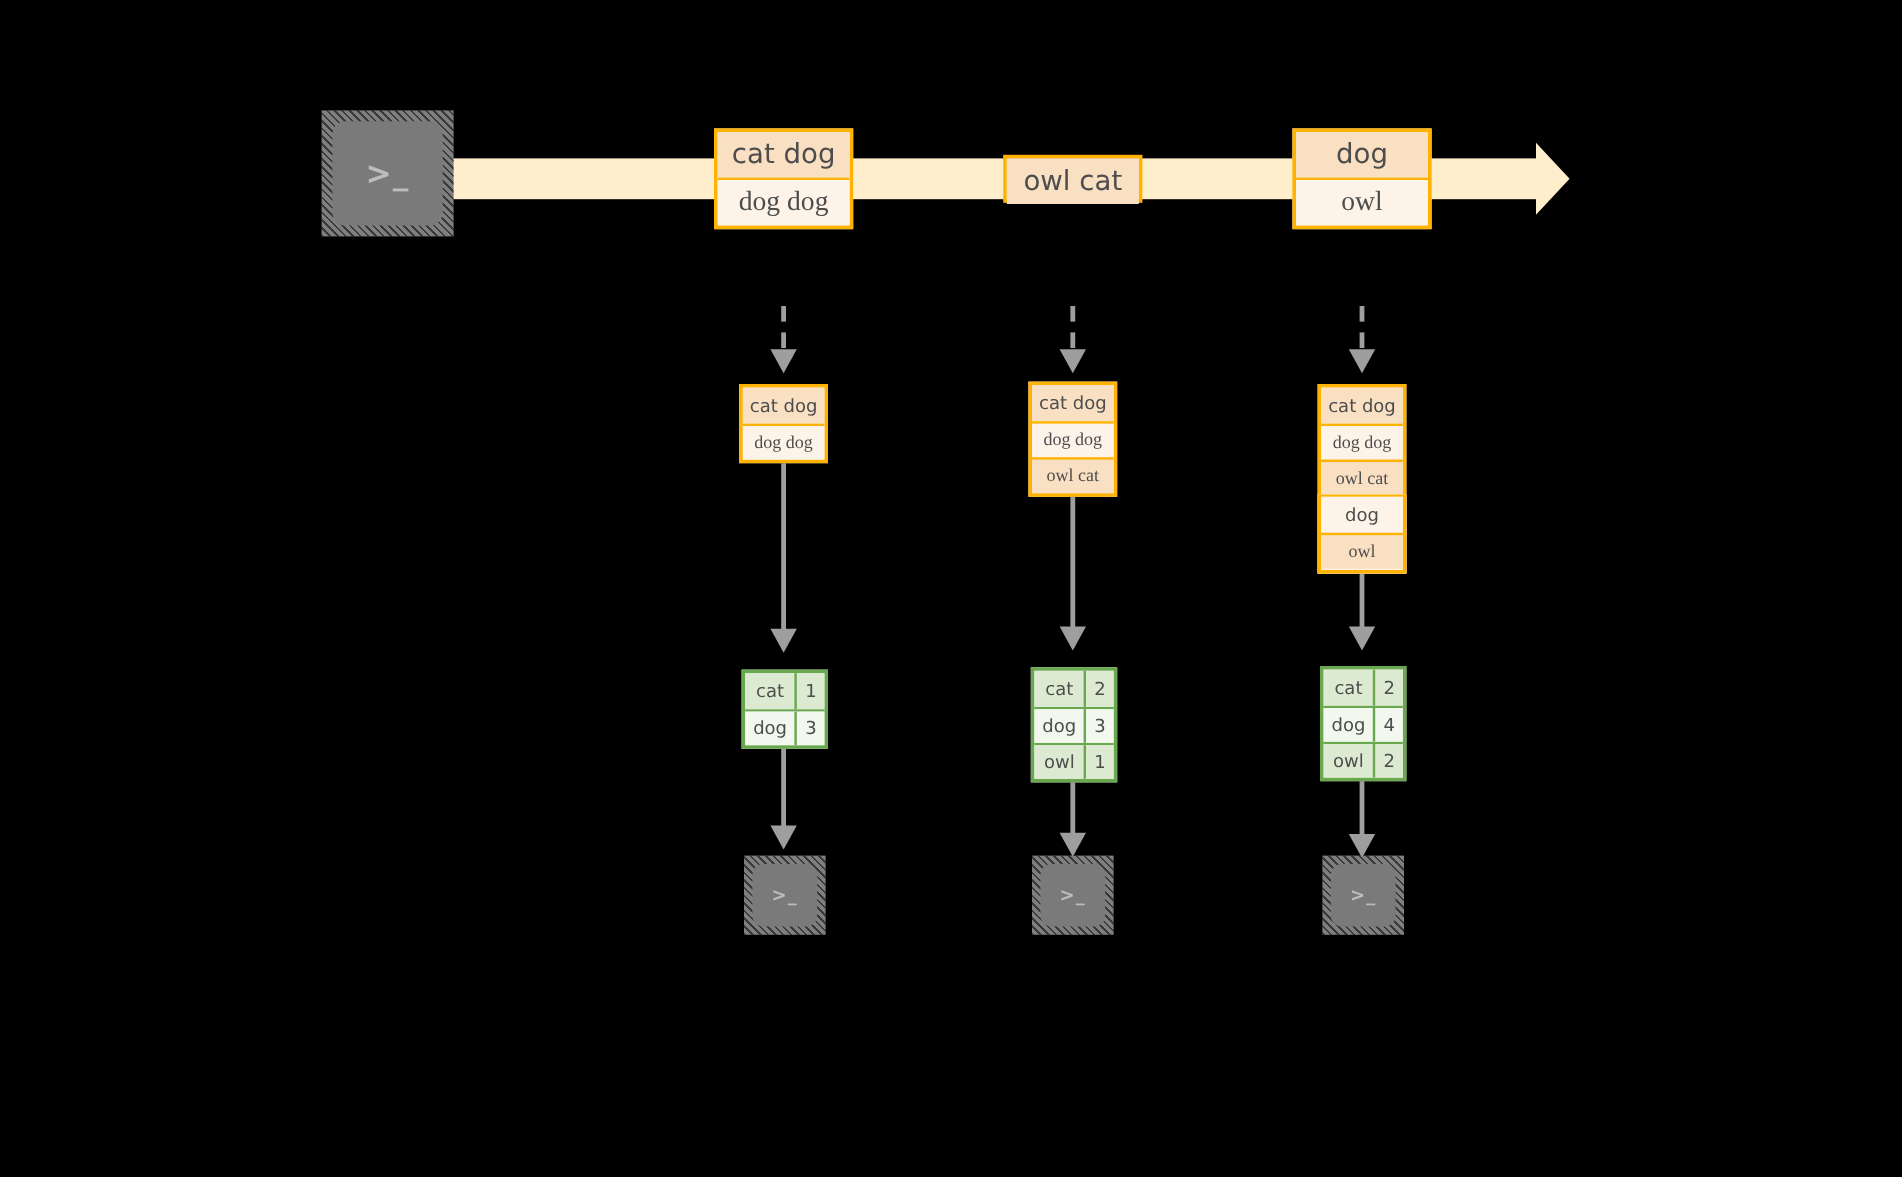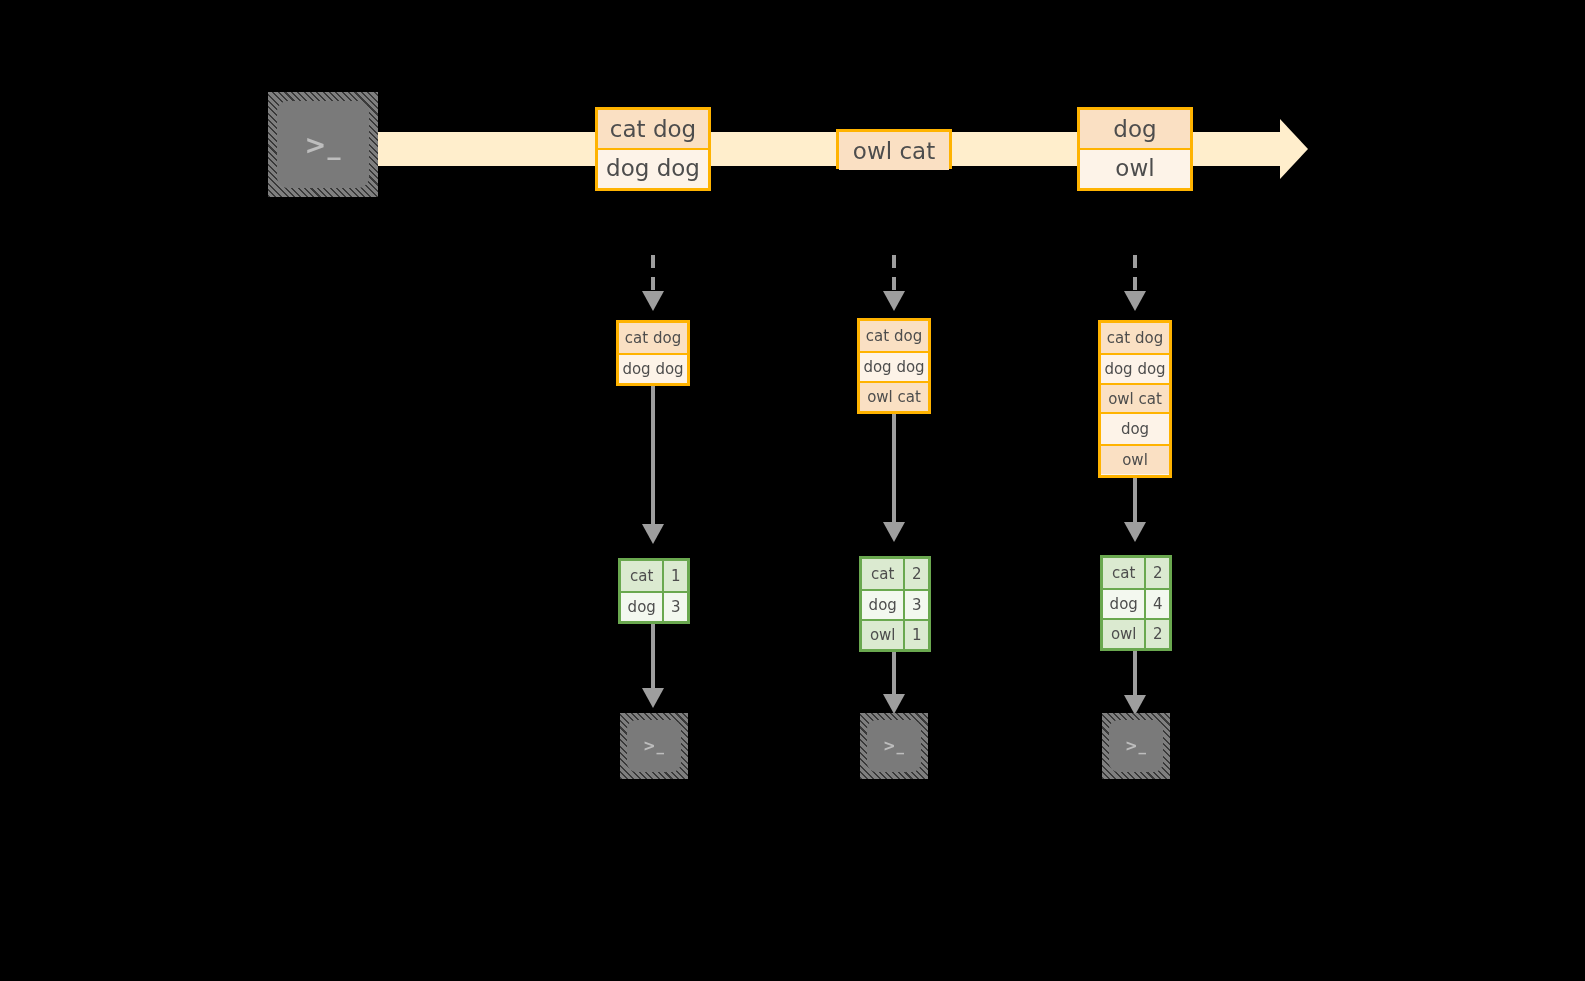--- a/index.html
+++ b/index.html
@@ -69,21 +69,21 @@
   .msgrow {
     box-sizing: border-box;
     display: flex;
     align-items: center;
     justify-content: center;
     color: #4d4d4d;
     white-space: nowrap;
   }
   .msgrow.shade-a { background: #fae0c3; }
   .msgrow.shade-b { background: #fdf3e8; }
-  .msgrow + .msgrow { border-top: 2px solid #ffb300; }
+  .msgrow + .msgrow { border-top: 2px solid #ffb300; font-family: Liberation Serif, serif; }
 
   
   .msgbox.big .msgrow { height: 38px; font-size: 23px; }
   
   .msgbox.sm .msgrow { height: 30px; font-size: 15px; }
 
   
   .restable {
     position: absolute;
     border: 3px solid #6aa84f;

